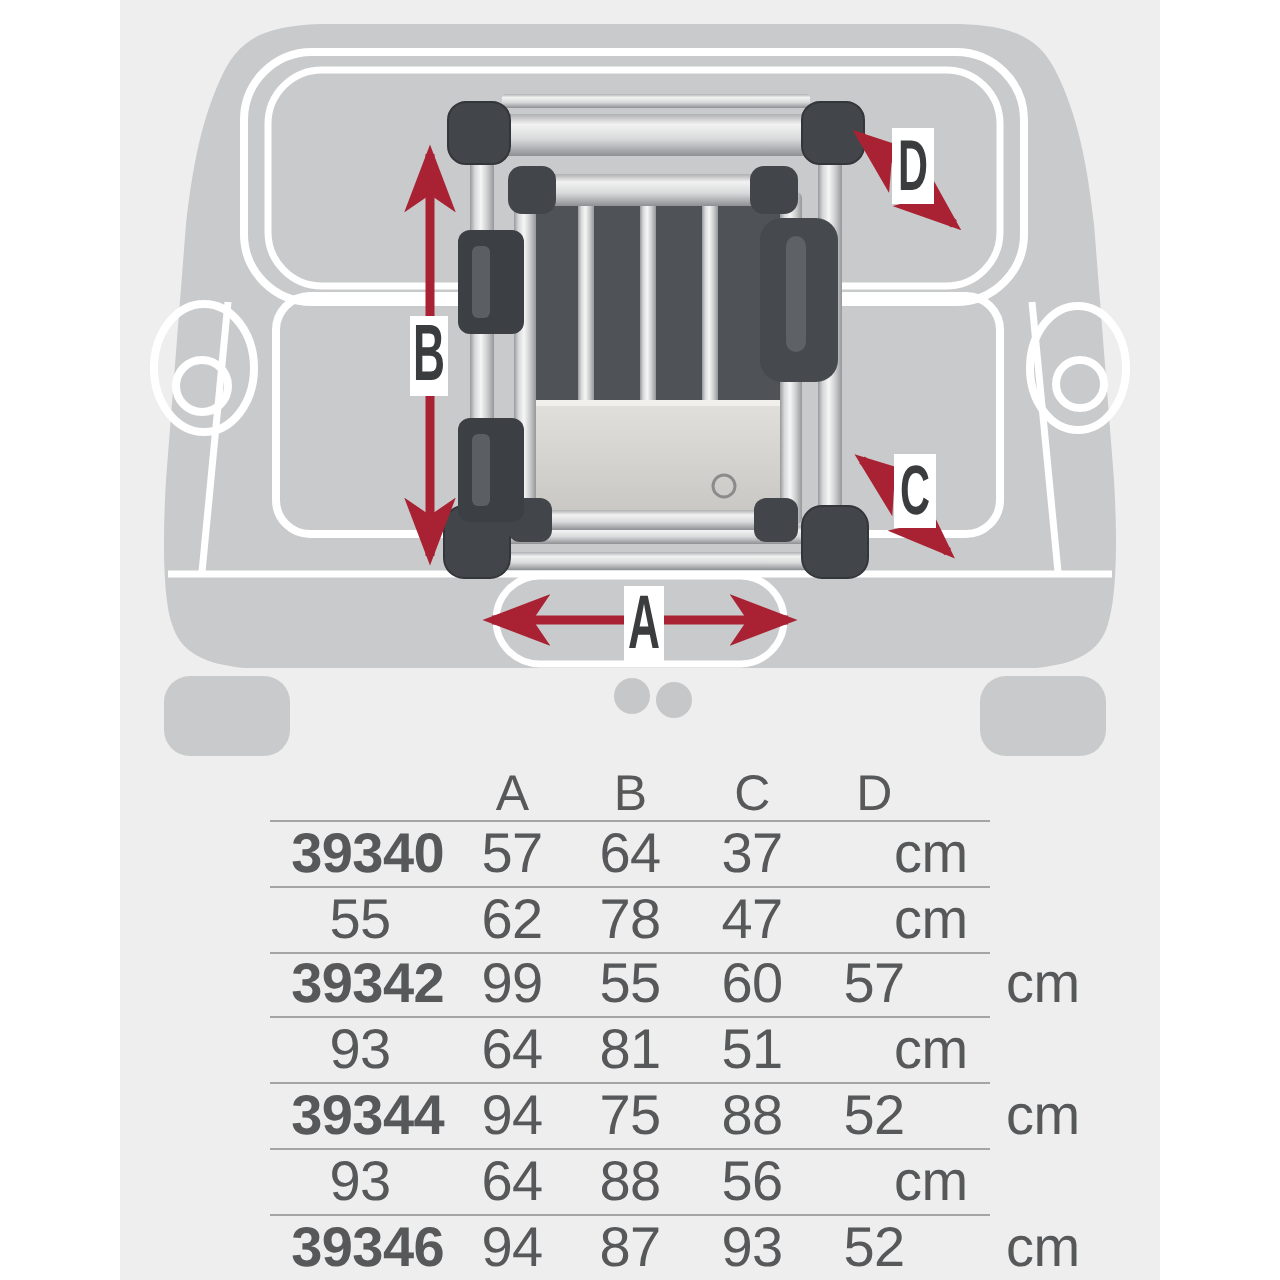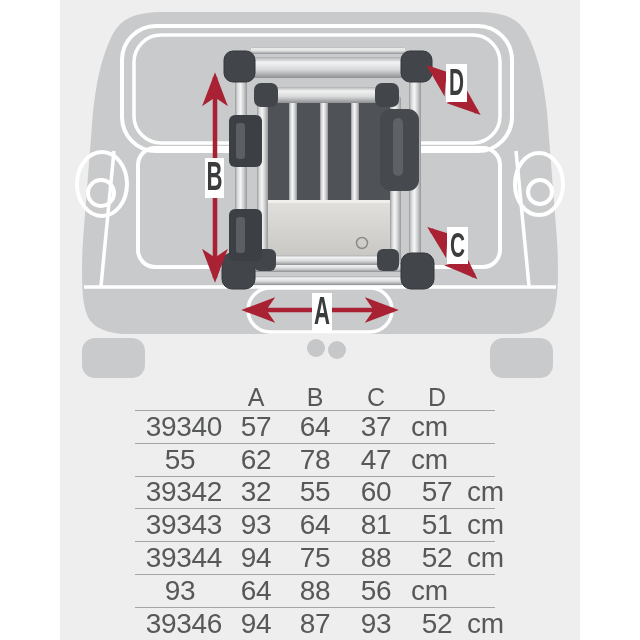--- a/index.html
+++ b/index.html
@@ -6,23 +6,23 @@
   body{width:640px;height:640px;position:relative;background:#ffffff;font-family:"Liberation Sans",sans-serif;}
   .content{position:absolute;left:60px;top:0;width:520px;height:640px;background:#eeeeee;overflow:hidden;}
   svg.diagram{position:absolute;left:0;top:0;display:block;}
   .dim-letter{font-family:"Liberation Sans",sans-serif;font-weight:bold;fill:#3b3c3e;}
   .size-table{position:absolute;left:75px;top:384px;width:360px;color:#57585a;}
   .t-row{display:grid;grid-template-columns:90px 62px 56px 66px 56px 30px;align-items:center;
          border-bottom:1.6px solid #a5a5a5;height:32.8px;box-sizing:border-box;letter-spacing:-0.3px;}
   .t-head{height:27px;font-size:25px;}
   .t-body{font-size:28px;}
   .t-row span{display:block;line-height:1;}
-  .c-art{text-align:right;padding-right:3px;}
+  .c-art{text-align:right;padding-right:3px;font-weight:bold;}
   .c-val{text-align:center;}
-  .c-unit{text-align:left;padding-left:2px;}
+  .c-unit{text-align:left;padding-left:2px;margin-left:36px;}
 </style>
 </head>
 <body>
 
 <div class="content">
 
   <svg class="diagram" width="520" height="390" viewBox="0 0 520 390">
     <defs>
       <marker id="ah" markerUnits="userSpaceOnUse" markerWidth="34" markerHeight="26" viewBox="0 0 10 7.6" refX="8.6" refY="3.8" orient="auto-start-reverse">
         <polygon points="0,0 10,3.8 0,7.6 2.6,3.8" fill="#a92233"></polygon>
@@ -157,28 +157,27 @@
     </div>
     <div class="t-row t-body">
       <span class="c-val">55</span>
       <span class="c-val">62</span>
       <span class="c-val">78</span>
       <span class="c-val">47</span>
       <span class="c-unit">cm</span>
     </div>
     <div class="t-row t-body">
       <span class="c-art">39342</span>
-      <span class="c-val">32</span>
+      <span class="c-val">99</span>
       <span class="c-val">55</span>
       <span class="c-val">60</span>
       <span class="c-val">57</span>
       <span class="c-unit">cm</span>
     </div>
     <div class="t-row t-body">
-      <span class="c-art">39343</span>
       <span class="c-val">93</span>
       <span class="c-val">64</span>
       <span class="c-val">81</span>
       <span class="c-val">51</span>
       <span class="c-unit">cm</span>
     </div>
     <div class="t-row t-body">
       <span class="c-art">39344</span>
       <span class="c-val">94</span>
       <span class="c-val">75</span>

